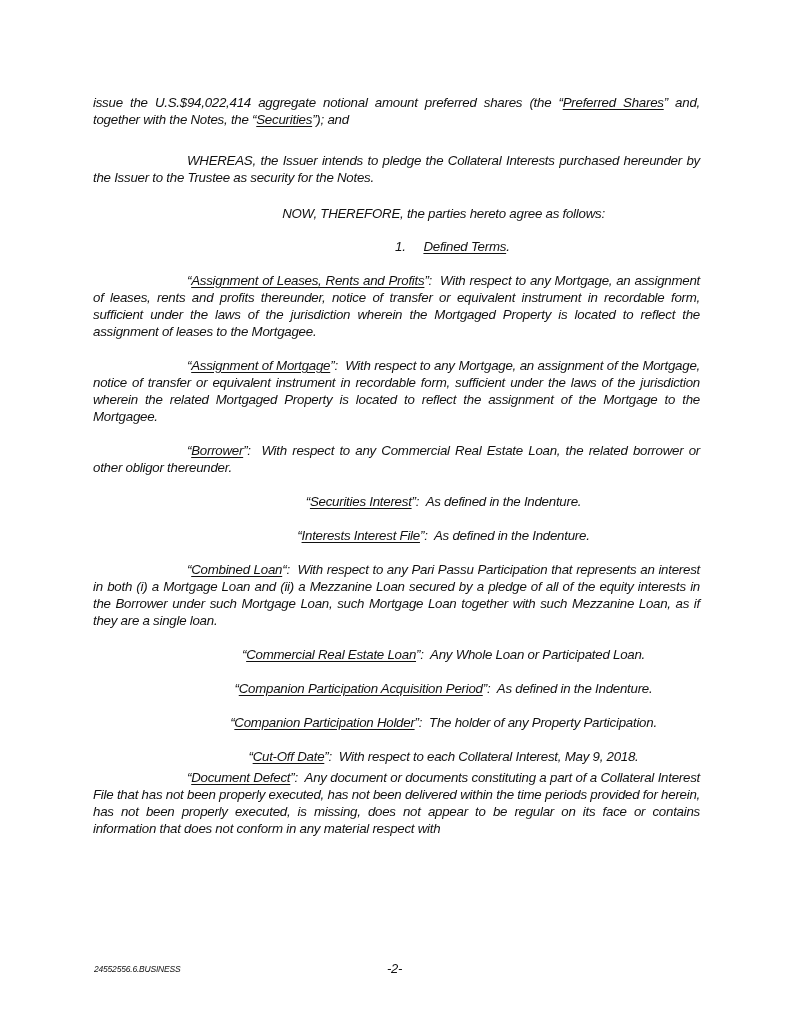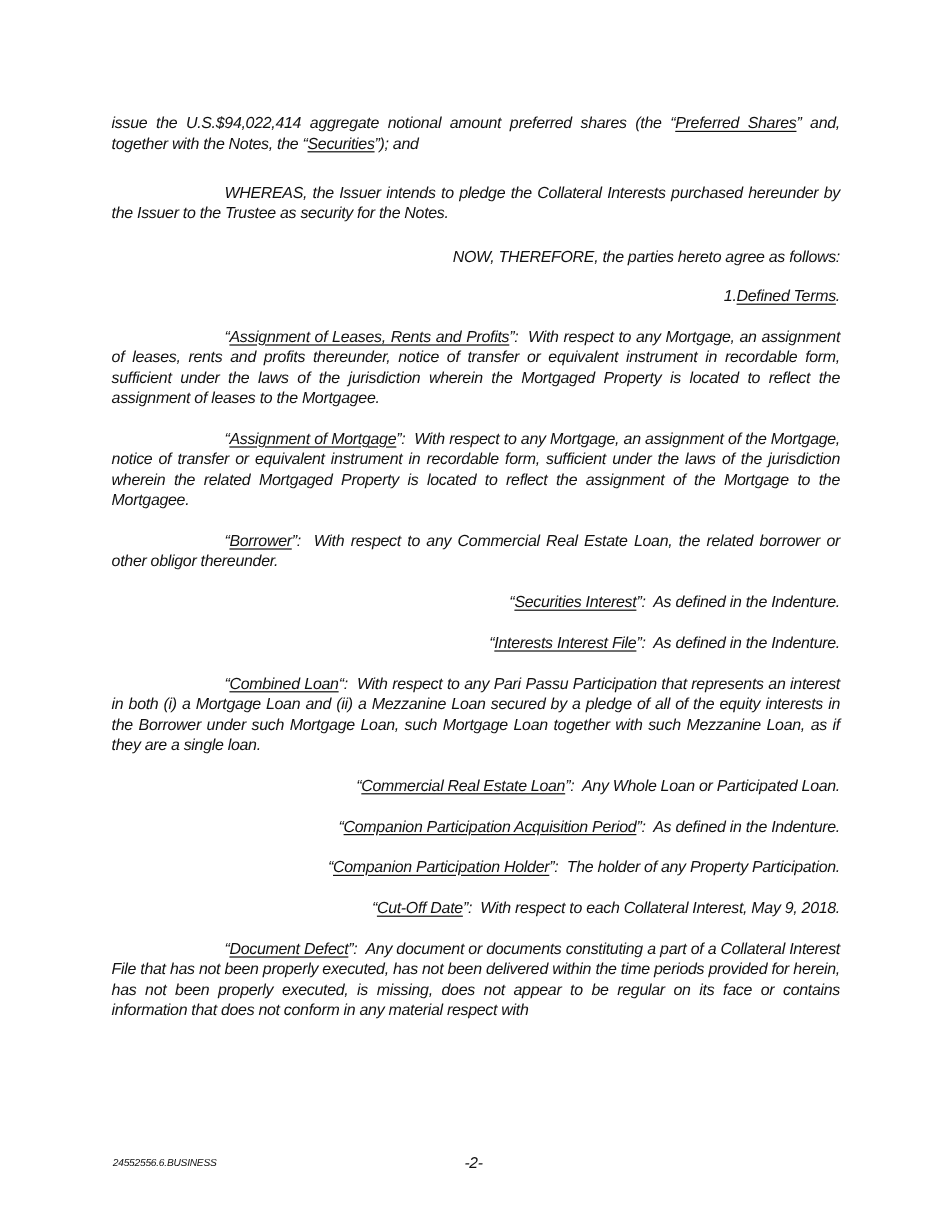--- a/index.html
+++ b/index.html
@@ -6,21 +6,21 @@
     body { width: 791px; height: 1024px; position: relative; overflow: hidden; }
     .page {
       position: absolute; left: 0; top: 0; width: 791px; height: 1024px;
       background: #ffffff; color: #111111;
       font-family: "Liberation Sans", sans-serif;
       font-size: 13.3px; letter-spacing: -0.25px; font-style: italic;
     }
     .content { position: absolute; left: 93px; width: 607px; top: 94px; }
     p { margin: 0; line-height: 17px; text-align: justify; }
     .indent { text-indent: 94px; }
-    .lead { padding-left: 94px; text-align: right; }
+    .lead { padding-left: 94px; text-align: center; }
     .gap-lg { margin-top: 19px; }
     .u { text-decoration: underline; text-underline-offset: 2px; }
     .num { display: inline-block; width: 46px; }
     .footer-id {
       position: absolute; left: 94px; top: 964px;
       font-family: "Liberation Sans", sans-serif; font-size: 8.5px; color: #111;
       letter-spacing: -0.2px;
     }
     .footer-page {
       position: absolute; left: 387px; top: 961px;
@@ -79,21 +79,21 @@
     </p>
 
     <p class="lead" style="margin-top:17px;">
       <span>“</span><span class="u">Companion Participation Holder</span><span style="white-space:pre">”:  </span><span>The holder of any Property Participation.</span>
     </p>
 
     <p class="lead" style="margin-top:17px;">
       <span>“</span><span class="u">Cut-Off Date</span><span style="white-space:pre">”:  </span><span>With respect to each Collateral Interest, May 9, 2018.</span>
     </p>
 
-    <p class="indent" style="margin-top:17px;">
+    <p class="indent" style="margin-top:4px;">
       <span>“</span><span class="u">Document Defect</span><span style="white-space:pre">”:  </span><span>Any document or documents constituting a part of a Collateral Interest File that has not been properly executed, has not been delivered within the time periods provided for herein, has not been properly executed, is missing, does not appear to be regular on its face or contains information that does not conform in any material respect with</span>
     </p>
 
   </div>
 
   <div class="footer-id">24552556.6.BUSINESS</div>
   <div class="footer-page">-2-</div>
 </div>
 
 </body></html>

